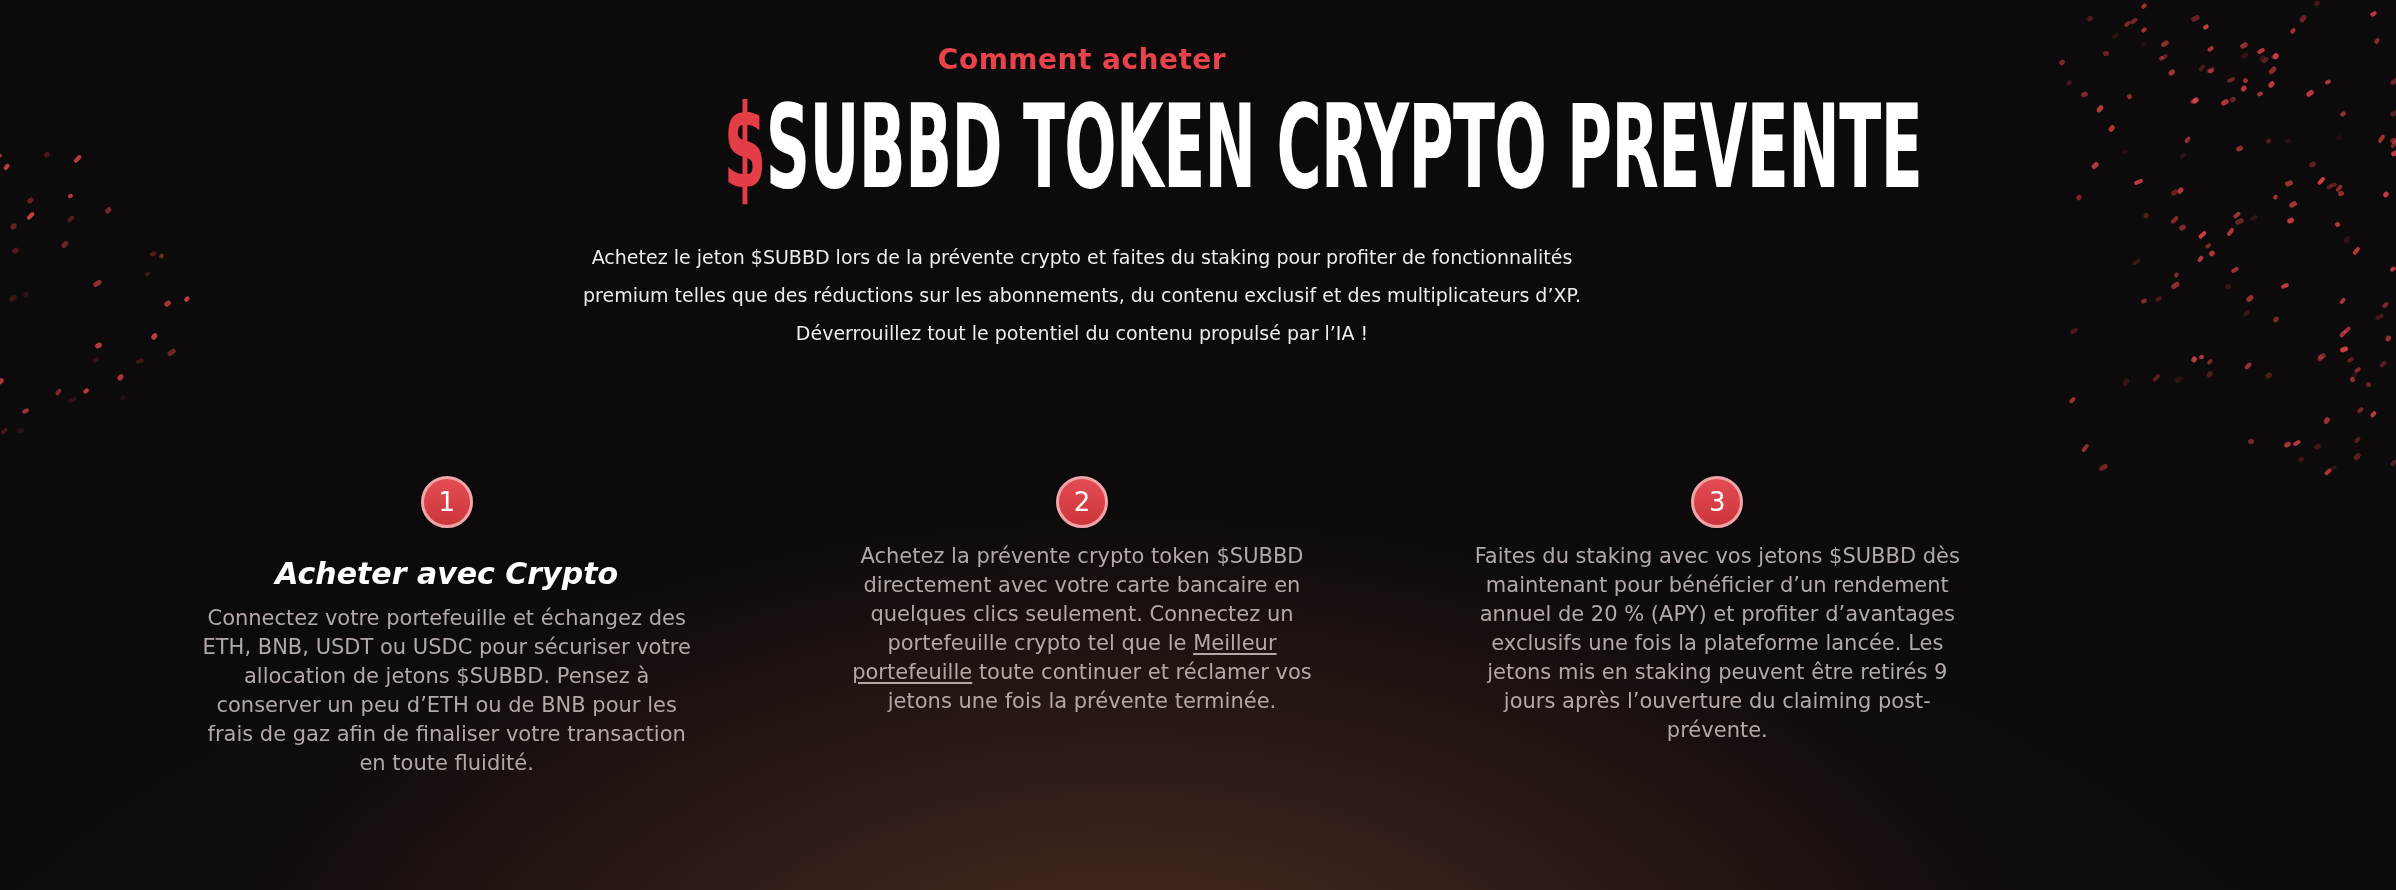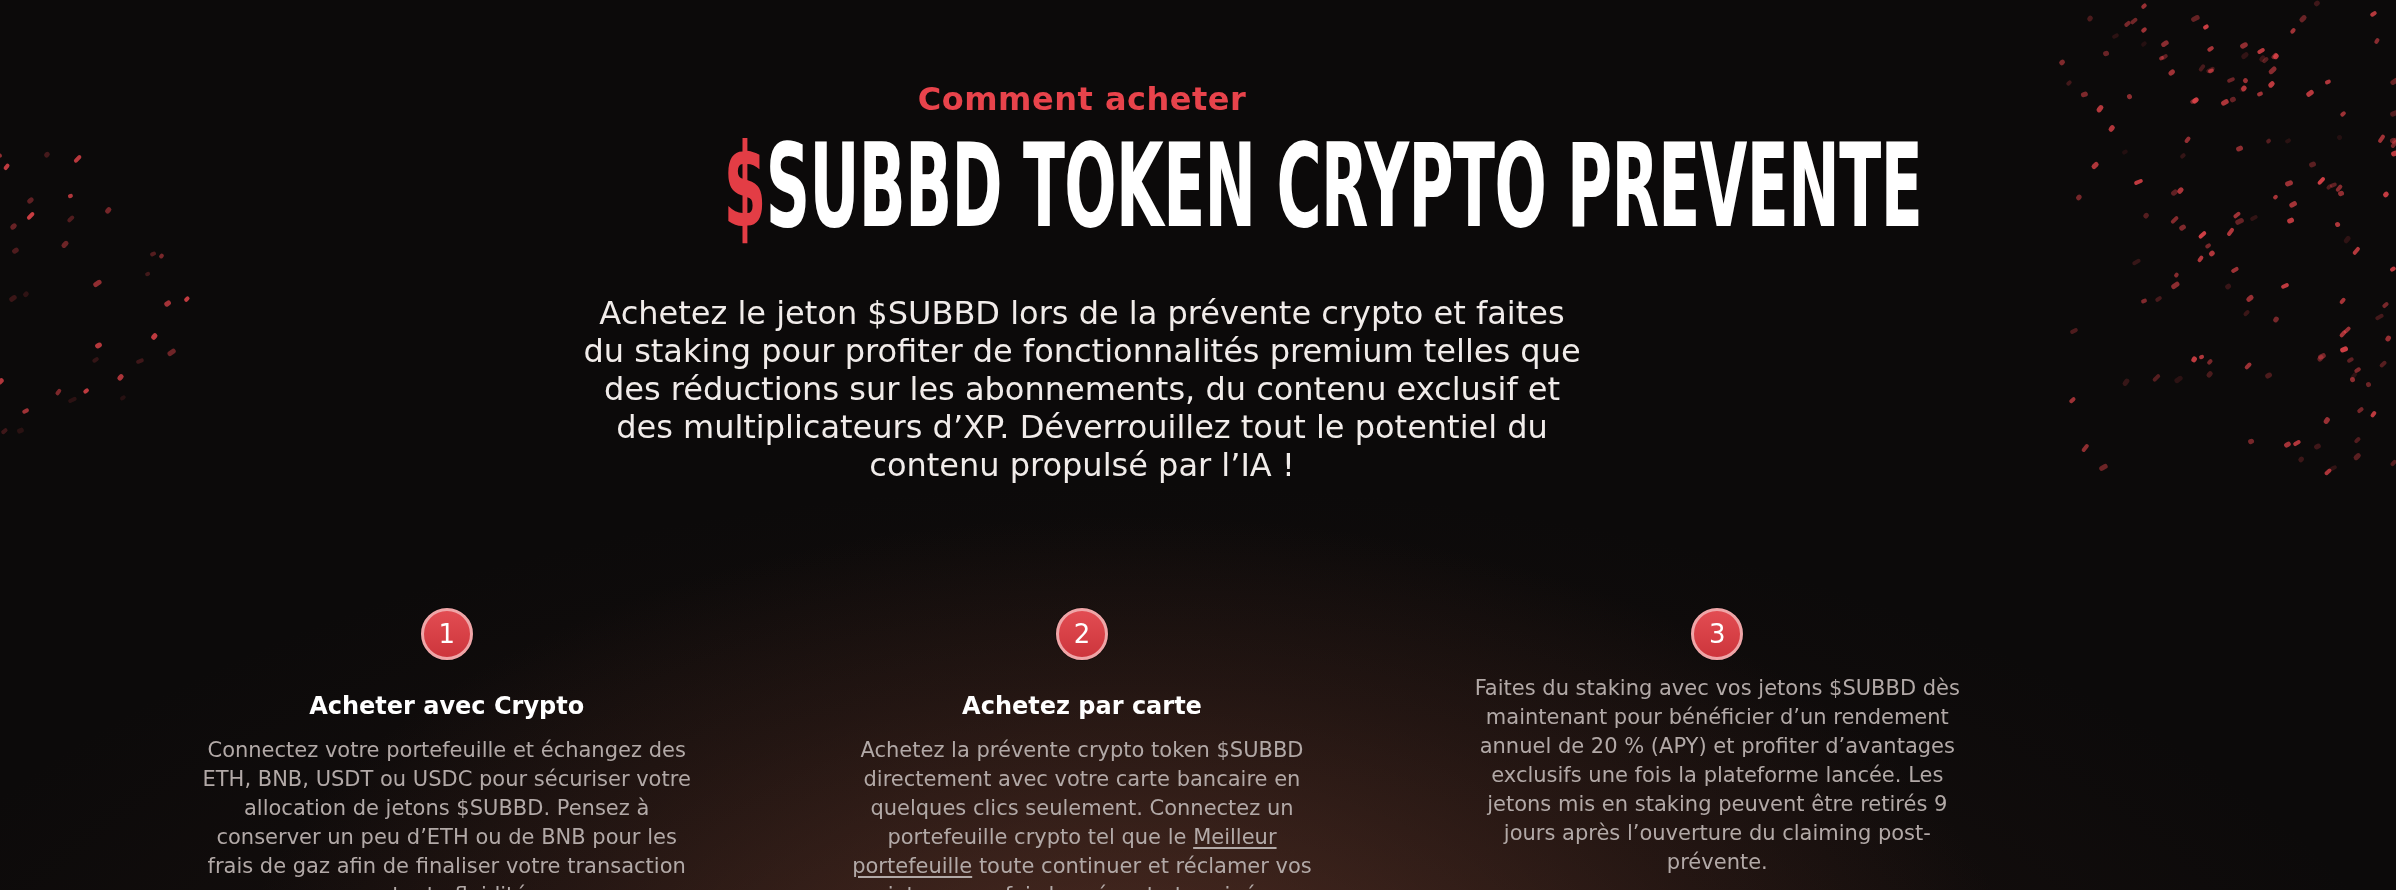--- a/index.html
+++ b/index.html
@@ -23,48 +23,47 @@
 
   .inner {
     position:absolute;
     left:192px; top:0;
     width:1780px;
     text-align:center;
   }
 
   .kicker {
     padding-top:36px;
-    font-size:32px;
+    font-size:28px;
     line-height:48px;
     font-weight:700;
     letter-spacing:0.5px;
     color:#e8434b;
-    margin-top:39px;
   }
 
   .hero-title {
     margin-top:12px;
     font-size:116px;
     line-height:102px;
     font-weight:800;
     color:#ffffff;
     white-space:nowrap;
     width:-moz-fit-content;
     width:fit-content;
     margin-left:auto; margin-right:auto;
     transform:scaleX(0.53);
     transform-origin:50% 50%;
     letter-spacing:-1px;
   }
   .hero-title .dollar { color:#e33d45; }
 
   .lead {
-    margin:57px auto 0;
+    margin:40px auto 0;
     width:1010px;
-    font-size:32px;
+    font-size:19px;
     line-height:38px;
     color:#f1ecea;
     font-weight:400;
   }
 
   .steps {
     margin-top:124px;
     display:flex;
     justify-content:center;
     gap:126px;
@@ -78,24 +77,25 @@
     background:linear-gradient(180deg,#e24c52 0%,#cd353c 100%);
     border:3px solid #efa5a7;
     display:flex; align-items:center; justify-content:center;
     color:#ffffff;
     font-size:26px; font-weight:500;
     box-shadow:0 0 0 1px rgba(0,0,0,0.25);
   }
 
   .step h3 {
     margin-top:30px;
-    font-size:24px;
+    font-size:30px;
     line-height:32px;
     font-weight:700;
     color:#ffffff;
+    font-style:italic;
   }
 
   .step p {
     margin-top:14px;
     font-size:21px;
     line-height:29px;
     color:#b2a9a7;
     font-weight:400;
   }
 
@@ -308,21 +308,20 @@
     <div class="steps">
 
       <div class="step">
         <div class="step-num">1</div>
         <h3>Acheter avec Crypto</h3>
         <p>Connectez votre portefeuille et échangez des ETH, BNB, USDT ou USDC pour sécuriser votre allocation de jetons $SUBBD. Pensez à conserver un peu d’ETH ou de BNB pour les frais de gaz afin de finaliser votre transaction en toute fluidité.</p>
       </div>
 
       <div class="step">
         <div class="step-num">2</div>
-        <h3>Achetez par carte</h3>
         <p><span>Achetez la prévente crypto token $SUBBD directement avec votre carte bancaire en quelques clics seulement. Connectez un portefeuille crypto tel que le </span><a>Meilleur portefeuille</a><span> toute continuer et réclamer vos jetons une fois la prévente terminée.</span></p>
       </div>
 
       <div class="step">
         <div class="step-num">3</div>
         <p>Faites du staking avec vos jetons $SUBBD dès maintenant pour bénéficier d’un rendement annuel de 20 % (APY) et profiter d’avantages exclusifs une fois la plateforme lancée. Les jetons mis en staking peuvent être retirés 9 jours après l’ouverture du claiming post-prévente.</p>
       </div>
 
     </div>
   </div>

